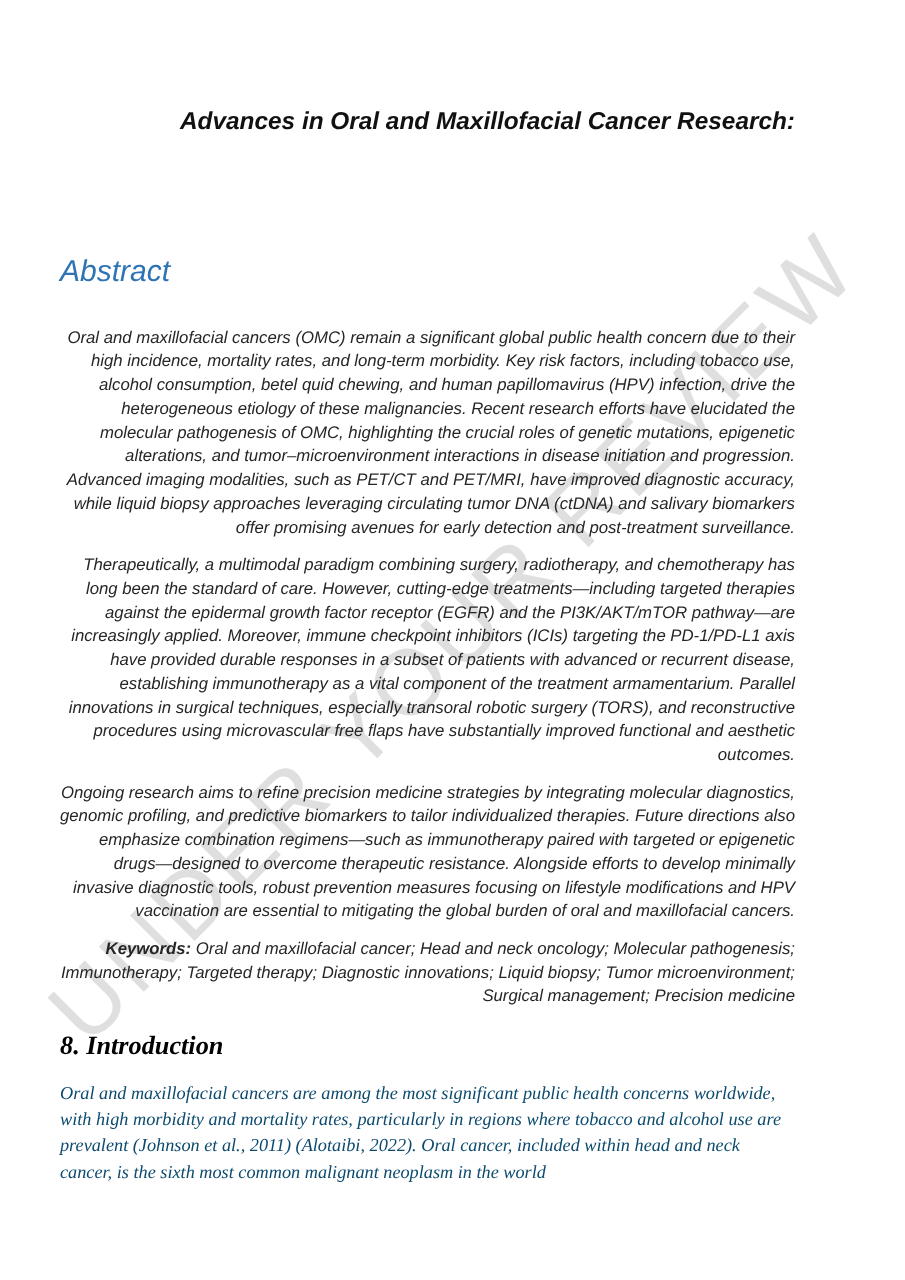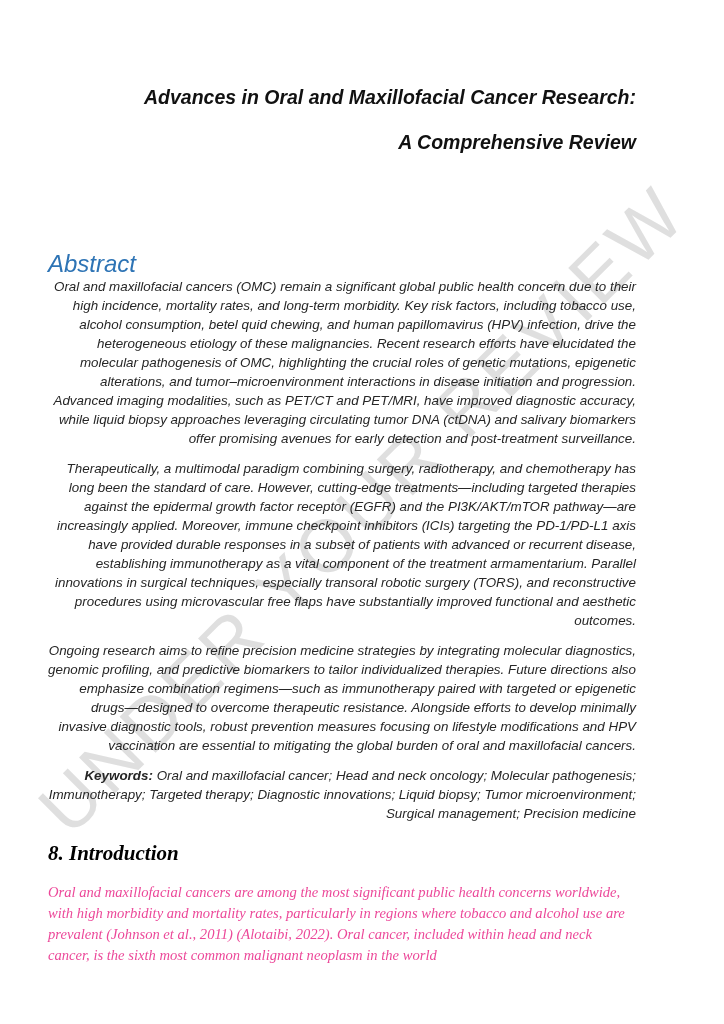--- a/index.html
+++ b/index.html
@@ -44,21 +44,21 @@
   .title-line {
     font-size: 19.5px;
     font-weight: 700;
     color: #111111;
     line-height: 1.2;
   }
   .title-line.first { margin-bottom: 22px; }
   .title-line.second { margin-bottom: 0; }
   .abstract-heading {
     margin-top: 96px;
-    margin-bottom: 0;
+    margin-bottom: 28px;
     font-size: 24px;
     font-weight: 400;
     color: #2e74b5;
     line-height: 1.1;
   }
   .body-par {
     font-size: 13.4px;
     line-height: 19px;
     margin: 0 0 11px 0;
     color: #262626;
@@ -76,36 +76,35 @@
     font-family: "Liberation Serif", serif;
     font-size: 21px;
     font-weight: 700;
     color: #000000;
     margin: 18px 0 16px 0;
   }
   .intro-par {
     font-family: "Liberation Serif", serif;
     font-size: 14.6px;
     line-height: 21px;
-    color: #ec4899;
+    color: #0c4a6e;
     margin: 0;
   }
 </style>
 </head>
 <body>
 
 <div class="page">
 
   <div class="watermark">UNDER YOUR REVIEW</div>
 
   <div class="content">
 
     <div class="title-block">
       <div class="title-line first">Advances in Oral and Maxillofacial Cancer Research:</div>
-      <div class="title-line second">A Comprehensive Review</div>
     </div>
 
     <h1 class="abstract-heading">Abstract</h1>
 
     <p class="body-par">Oral and maxillofacial cancers (OMC) remain a significant global public health concern due to their high incidence, mortality rates, and long-term morbidity. Key risk factors, including tobacco use, alcohol consumption, betel quid chewing, and human papillomavirus (HPV) infection, drive the heterogeneous etiology of these malignancies. Recent research efforts have elucidated the molecular pathogenesis of OMC, highlighting the crucial roles of genetic mutations, epigenetic alterations, and tumor–microenvironment interactions in disease initiation and progression. Advanced imaging modalities, such as PET/CT and PET/MRI, have improved diagnostic accuracy, while liquid biopsy approaches leveraging circulating tumor DNA (ctDNA) and salivary biomarkers offer promising avenues for early detection and post-treatment surveillance.</p>
 
     <p class="body-par">Therapeutically, a multimodal paradigm combining surgery, radiotherapy, and chemotherapy has long been the standard of care. However, cutting-edge treatments—including targeted therapies against the epidermal growth factor receptor (EGFR) and the PI3K/AKT/mTOR pathway—are increasingly applied. Moreover, immune checkpoint inhibitors (ICIs) targeting the PD-1/PD-L1 axis have provided durable responses in a subset of patients with advanced or recurrent disease, establishing immunotherapy as a vital component of the treatment armamentarium. Parallel innovations in surgical techniques, especially transoral robotic surgery (TORS), and reconstructive procedures using microvascular free flaps have substantially improved functional and aesthetic outcomes.</p>
 
     <p class="body-par">Ongoing research aims to refine precision medicine strategies by integrating molecular diagnostics, genomic profiling, and predictive biomarkers to tailor individualized therapies. Future directions also emphasize combination regimens—such as immunotherapy paired with targeted or epigenetic drugs—designed to overcome therapeutic resistance. Alongside efforts to develop minimally invasive diagnostic tools, robust prevention measures focusing on lifestyle modifications and HPV vaccination are essential to mitigating the global burden of oral and maxillofacial cancers.</p>
 

